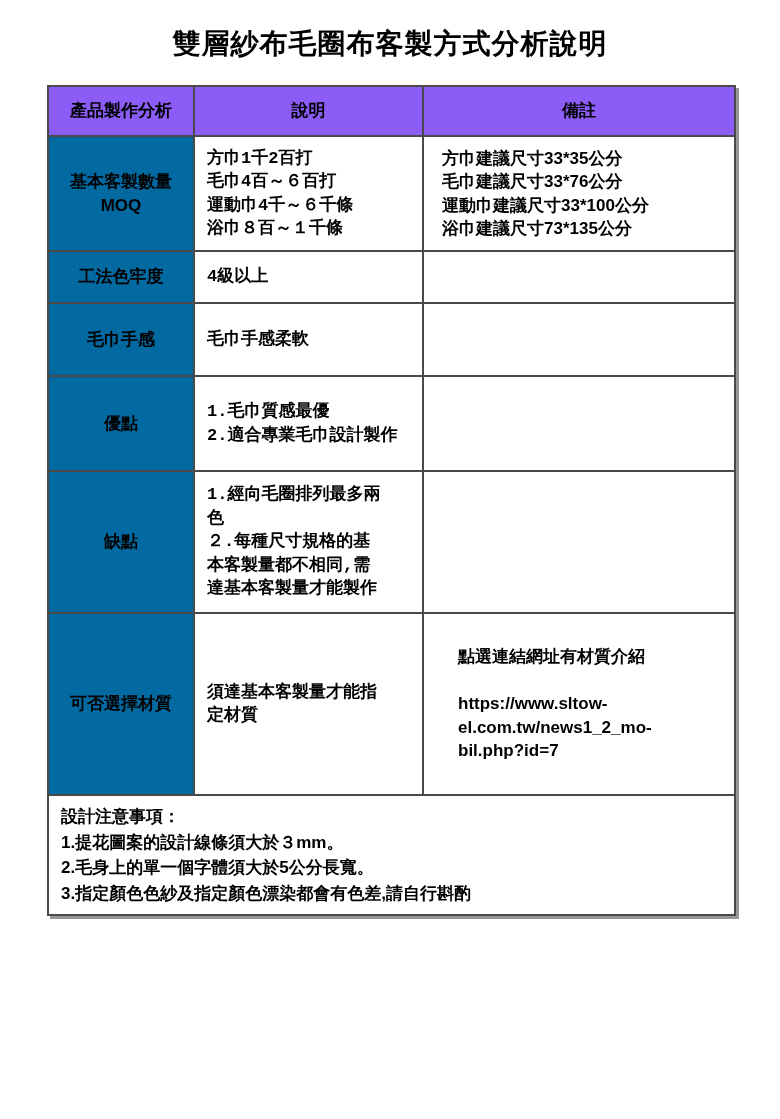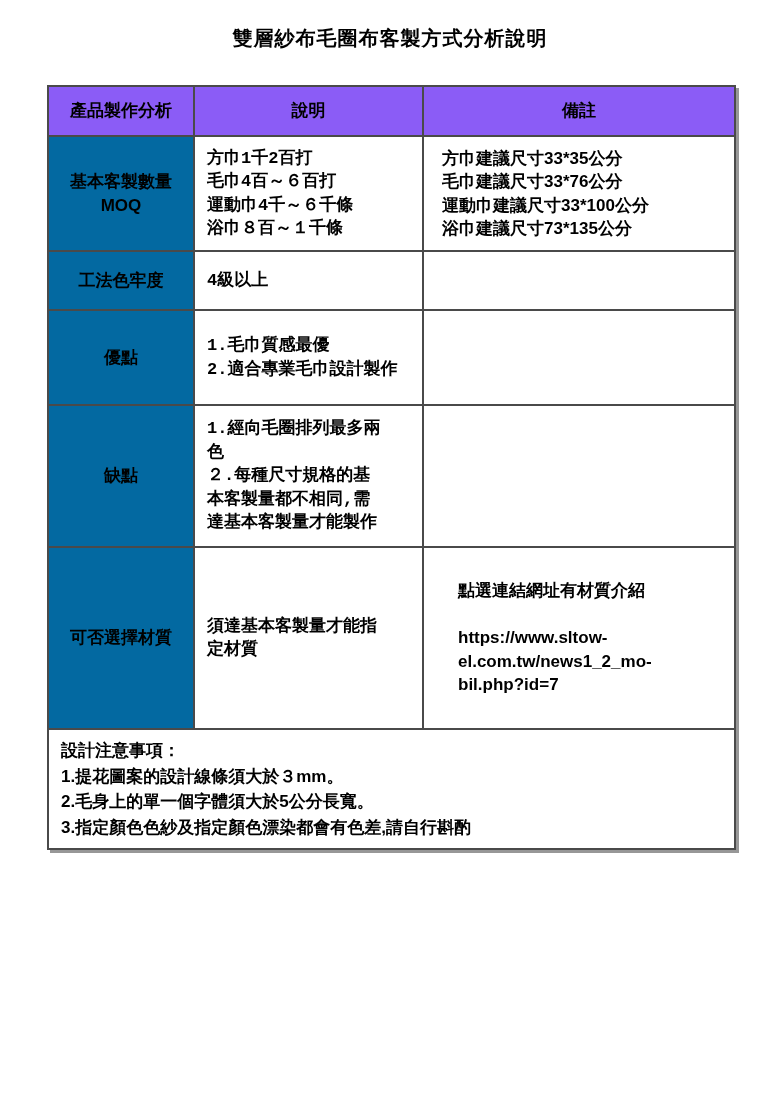--- a/index.html
+++ b/index.html
@@ -12,21 +12,21 @@
     height: 1119px;
     position: relative;
     overflow: hidden;
     font-family: "Liberation Sans", "DejaVu Sans", sans-serif;
     color: #000000;
   }
   .page-title {
     margin: 0;
     padding-top: 25px;
     text-align: center;
-    font-size: 20px;
+    font-size: 28px;
     font-weight: 700;
     letter-spacing: 1px;
     white-space: pre-line;
   }
   table.analysis-table {
     position: absolute;
     left: 47px;
     top: 85px;
     width: 687px;
     border-collapse: collapse;
@@ -73,21 +73,21 @@
     padding: 8px 10px 8px 12px;
     line-height: 1.5;
   }
   .link-text {
     display: block;
     white-space: pre-line;
     padding-left: 16px;
   }
   tr.h-header { height: 50px; }
   tr.h-moq { height: 115px; }
-  tr.h-colorfastness { height: 59px; }
+  tr.h-colorfastness { height: 52px; }
   tr.h-texture { height: 73px; }
   tr.h-pros { height: 95px; }
   tr.h-cons { height: 142px; }
   tr.h-material { height: 105px; }
   tr.h-price { height: 50px; }
   tr.h-sample { height: 72px; }
   tr.h-footer { height: 111px; }
 </style>
 </head>
 <body>
@@ -119,20 +119,25 @@
 運動巾建議尺寸33*100公分
 浴巾建議尺寸73*135公分</td>
     </tr>
 
     <tr class="h-colorfastness">
       <td class="cell-label">工法色牢度</td>
       <td class="cell-desc">4級以上</td>
       <td class="cell-note"></td>
     </tr>
 
+    <tr class="h-texture">
+      <td class="cell-label">毛巾手感</td>
+      <td class="cell-desc">毛巾手感柔軟</td>
+      <td class="cell-note"></td>
+    </tr>
 
     <tr class="h-pros">
       <td class="cell-label">優點</td>
       <td class="cell-desc">1.毛巾質感最優
 2.適合專業毛巾設計製作</td>
       <td class="cell-note"></td>
     </tr>
 
     <tr class="h-cons">
       <td class="cell-label">缺點</td>

